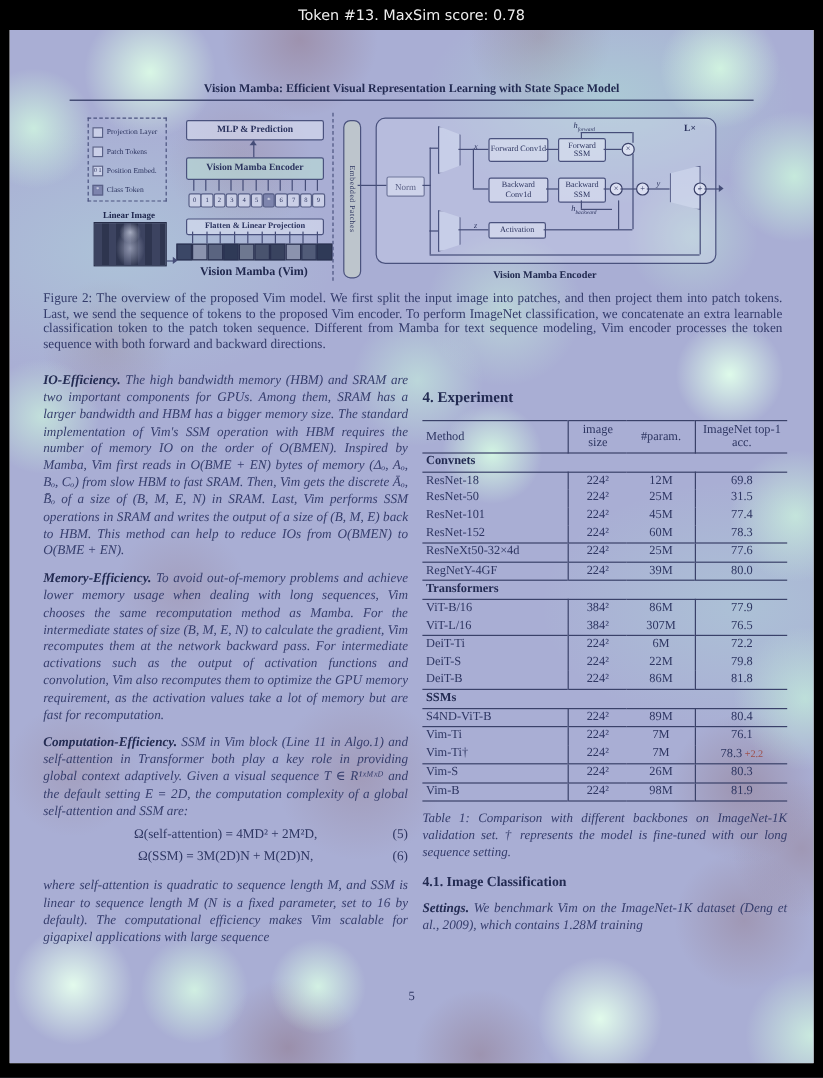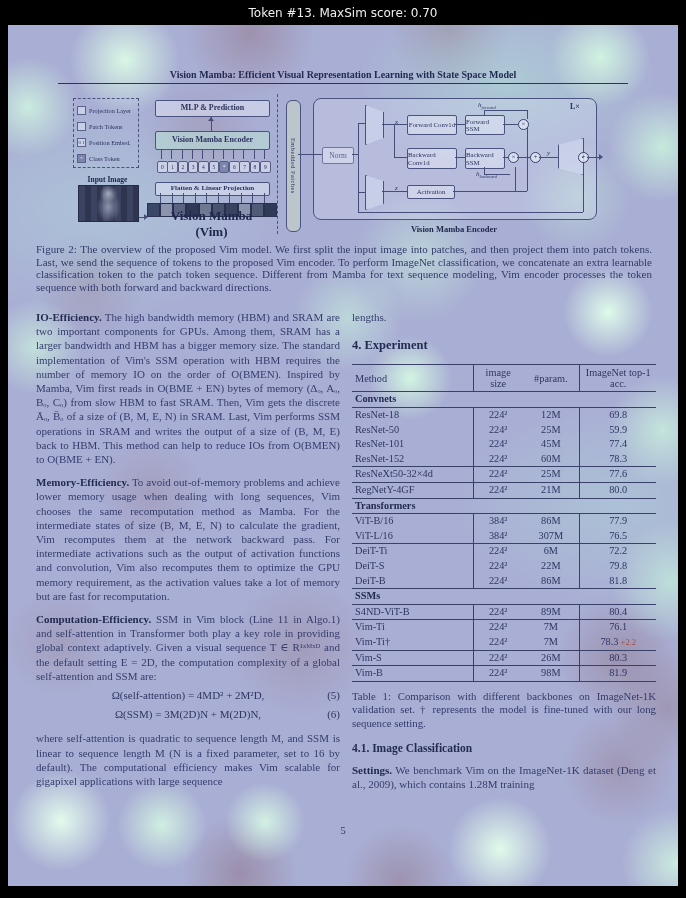--- a/index.html
+++ b/index.html
@@ -43,21 +43,21 @@
     radial-gradient(circle at 52px 617px, rgba(150,125,140,.3) 0, rgba(150,125,140,0) 55px),
     radial-gradient(circle at 660px 682px, rgba(145,118,134,.4) 0, rgba(145,118,134,0) 58px);}
   .content{position:relative;z-index:1;width:100%;height:100%;color:#343c6b;}
   .runhead{position:absolute;left:0;top:44px;width:670px;text-align:center;
     font-weight:bold;font-size:10px;color:#232b52;}
   .runrule{position:absolute;left:50px;top:58px;width:570px;height:0;border-top:1px solid #2c345e;}
 
   
   .fig{position:absolute;left:50px;top:65px;width:580px;height:152px;font-family:"Liberation Serif",serif;}
   .box{position:absolute;border:1px solid #4a527e;background:rgba(230,234,248,.5);
-    display:flex;align-items:center;justify-content:center;text-align:left;
+    display:flex;align-items:center;justify-content:center;text-align:center;
     color:#2b335e;border-radius:2px;line-height:1.05;}
   .legend{position:absolute;left:15px;top:8px;width:66px;height:70px;border:1px dashed #4a527e;
     padding:3px 2px 0 3px;box-sizing:border-box;}
   .legrow{display:flex;align-items:center;gap:3px;height:16px;}
   .legicon{width:9px;height:9px;border:1px solid #5a6288;box-sizing:border-box;flex:none;
     font-size:5px;display:flex;align-items:center;justify-content:center;color:#2b335e;
     background:rgba(215,220,240,.7);}
   .legicon.i3{background:#7d84ad;color:#f0f2fa;}
   .leglabel{font-size:6.3px;color:#2b335e;white-space:nowrap;}
   .ln{position:absolute;background:#454d78;}
@@ -91,21 +91,21 @@
   .ah{position:absolute;width:0;height:0;}
   .ah.up{border-left:3px solid transparent;border-right:3px solid transparent;border-bottom:4px solid #454d78;}
   .ah.right{border-top:3px solid transparent;border-bottom:3px solid transparent;border-left:4px solid #454d78;}
 
   
   .figcap{position:absolute;left:28px;top:218px;width:616px;font-size:11px;line-height:12.7px;
     text-align:justify;color:#333b6a;font-family:Liberation Serif, serif;}
   .col{position:absolute;top:285px;width:304px;font-size:11px;line-height:14.2px;text-align:justify;color:#353d6c;}
   .col .lead{font-weight:bold;color:#232b52;}
   .colL{left:28px;} .colR{left:344px;}
-  .col p{margin:0 0 9px 0;}
+  .col p{margin:0 0 9px 0;font-style:italic;}
   .eqrow{position:relative;margin:5px 0 5px 0;text-align:center;font-size:11px;color:#2e3662;}
   .eqrow .eqnum{position:absolute;right:0;top:0;}
   .secthead{font-weight:bold;font-size:12.5px;color:#232b52;margin:14px 0 12px 0;text-align:left;}
   .subhead{font-weight:bold;font-size:11.5px;color:#232b52;margin:10px 0 8px 0;text-align:left;}
 
   
   table.results{border-collapse:collapse;width:100%;font-size:10.3px;color:#2e3662;
     border-top:1.4px solid #3a4169;border-bottom:1.4px solid #3a4169;margin:4px 0 8px 0;}
   table.results th{font-weight:normal;text-align:left;padding:2px 3px;border-bottom:1px solid #3a4169;
     line-height:11px;vertical-align:middle;}
@@ -114,21 +114,21 @@
   table.results .vr{border-right:1px solid #3a4169;}
   table.results tr.group td{border-top:1px solid #3a4169;text-align:left;font-weight:bold;color:#232b52;}
   table.results tr.rule td{border-top:1px solid #3a4169;}
   .delta{color:#9e4f4a;font-size:8.5px;}
   .tablecap{font-size:10.8px;line-height:13.8px;text-align:justify;color:#333b6a;margin:0 0 10px 0;}
   .pagenum{position:absolute;left:0;top:800px;width:670px;text-align:center;font-size:10.5px;color:#2e3662;}
 </style>
 </head>
 <body>
 
-<div class="titlebar">Token #13. MaxSim score: 0.70</div>
+<div class="titlebar">Token #13. MaxSim score: 0.78</div>
 
 <div class="page">
   <div class="heatmap"></div>
   <div class="content">
 
     <div class="runhead">Vision Mamba: Efficient Visual Representation Learning with State Space Model</div>
     <div class="runrule"></div>
 
     <div class="fig">
 
@@ -198,25 +198,25 @@
           <div class="patch" style="left: 102px; background: rgb(139, 147, 174);"></div>
           <div class="patch" style="left: 115px; background: rgb(90, 100, 128);"></div>
           <div class="patch" style="left: 128px; background: rgb(47, 58, 87);"></div>
           <div class="patch" style="left: 141px; background: rgb(110, 120, 144);"></div>
           <div class="patch" style="left: 154px; background: rgb(73, 83, 110);"></div>
           <div class="patch" style="left: 167px; background: rgb(57, 67, 95);"></div>
           <div class="patch" style="left: 180px; background: rgb(139, 147, 174);"></div>
           <div class="patch" style="left: 193px; background: rgb(81, 91, 120);"></div>
           <div class="patch" style="left: 206px; background: rgb(47, 58, 87);"></div>
         </div>
-      <div class="figlabel" style="left:20px;top:85px;width:59px;font-size:7.5px;">Input Image</div>
+      <div class="figlabel" style="left:20px;top:85px;width:59px;font-size:7.5px;">Linear Image</div>
       <div class="inputimg"></div>
       <div class="ln" style="left:81px;top:127px;width:7px;height:1px;"></div>
       <div class="ah right" style="left:86px;top:124px;"></div>
-      <div class="figlabel" style="left:97px;top:118px;width:113px;font-size:13px;">Vision Mamba (Vim)</div>
+      <div class="figlabel" style="left:97px;top:131px;width:113px;font-size:10px;">Vision Mamba (Vim)</div>
 
       <div class="dashv" style="left:219px;top:4px;height:140px;"></div>
 
       <div class="embpatch">
         <span>Embedded Patches</span>
       </div>
       <div class="box" style="left:264px;top:57px;width:30px;height:15px;font-size:7.5px;">Norm</div>
       <div class="vimenc"></div>
       <div style="position:absolute;left:512px;top:12px;font-weight:bold;font-size:8px;color:#2b335e;">L×</div>
 
@@ -292,21 +292,20 @@
         <span class="eqnum">(5)</span>
       </div>
       <div class="eqrow" style="margin-bottom:10px;">
         <span>Ω(SSM) = 3M(2D)N + M(2D)N,</span>
         <span class="eqnum">(6)</span>
       </div>
       <p><span>where self-attention is quadratic to sequence length M, and SSM is linear to sequence length M (N is a fixed parameter, set to 16 by default). The computational efficiency makes Vim scalable for gigapixel applications with large sequence</span></p>
     </div>
 
     <div class="col colR">
-      <p style="margin-bottom:14px;">lengths.</p>
       <div class="secthead">4. Experiment</div>
 
       <table class="results">
         <thead>
           <tr>
             <th class="vr" style="width:40%;">Method</th>
             <th class="c" style="width:16%;">image size</th>
             <th class="c vr" style="width:19%;">#param.</th>
             <th class="c" style="width:25%;">ImageNet top-1 acc.</th>
           </tr>
@@ -318,21 +317,21 @@
             <tr class="rule">
               <td class="vr">ResNet-18</td>
               <td class="c">224²</td>
               <td class="c vr">12M</td>
               <td class="c"><span>69.8</span></td>
             </tr>
             <tr>
               <td class="vr">ResNet-50</td>
               <td class="c">224²</td>
               <td class="c vr">25M</td>
-              <td class="c"><span>59.9</span></td>
+              <td class="c"><span>31.5</span></td>
             </tr>
             <tr>
               <td class="vr">ResNet-101</td>
               <td class="c">224²</td>
               <td class="c vr">45M</td>
               <td class="c"><span>77.4</span></td>
             </tr>
             <tr>
               <td class="vr">ResNet-152</td>
               <td class="c">224²</td>
@@ -341,21 +340,21 @@
             </tr>
             <tr class="rule">
               <td class="vr">ResNeXt50-32×4d</td>
               <td class="c">224²</td>
               <td class="c vr">25M</td>
               <td class="c"><span>77.6</span></td>
             </tr>
             <tr class="rule">
               <td class="vr">RegNetY-4GF</td>
               <td class="c">224²</td>
-              <td class="c vr">21M</td>
+              <td class="c vr">39M</td>
               <td class="c"><span>80.0</span></td>
             </tr>
             <tr class="group">
               <td colspan="4">Transformers</td>
             </tr>
             <tr class="rule">
               <td class="vr">ViT-B/16</td>
               <td class="c">384²</td>
               <td class="c vr">86M</td>
               <td class="c"><span>77.9</span></td>

